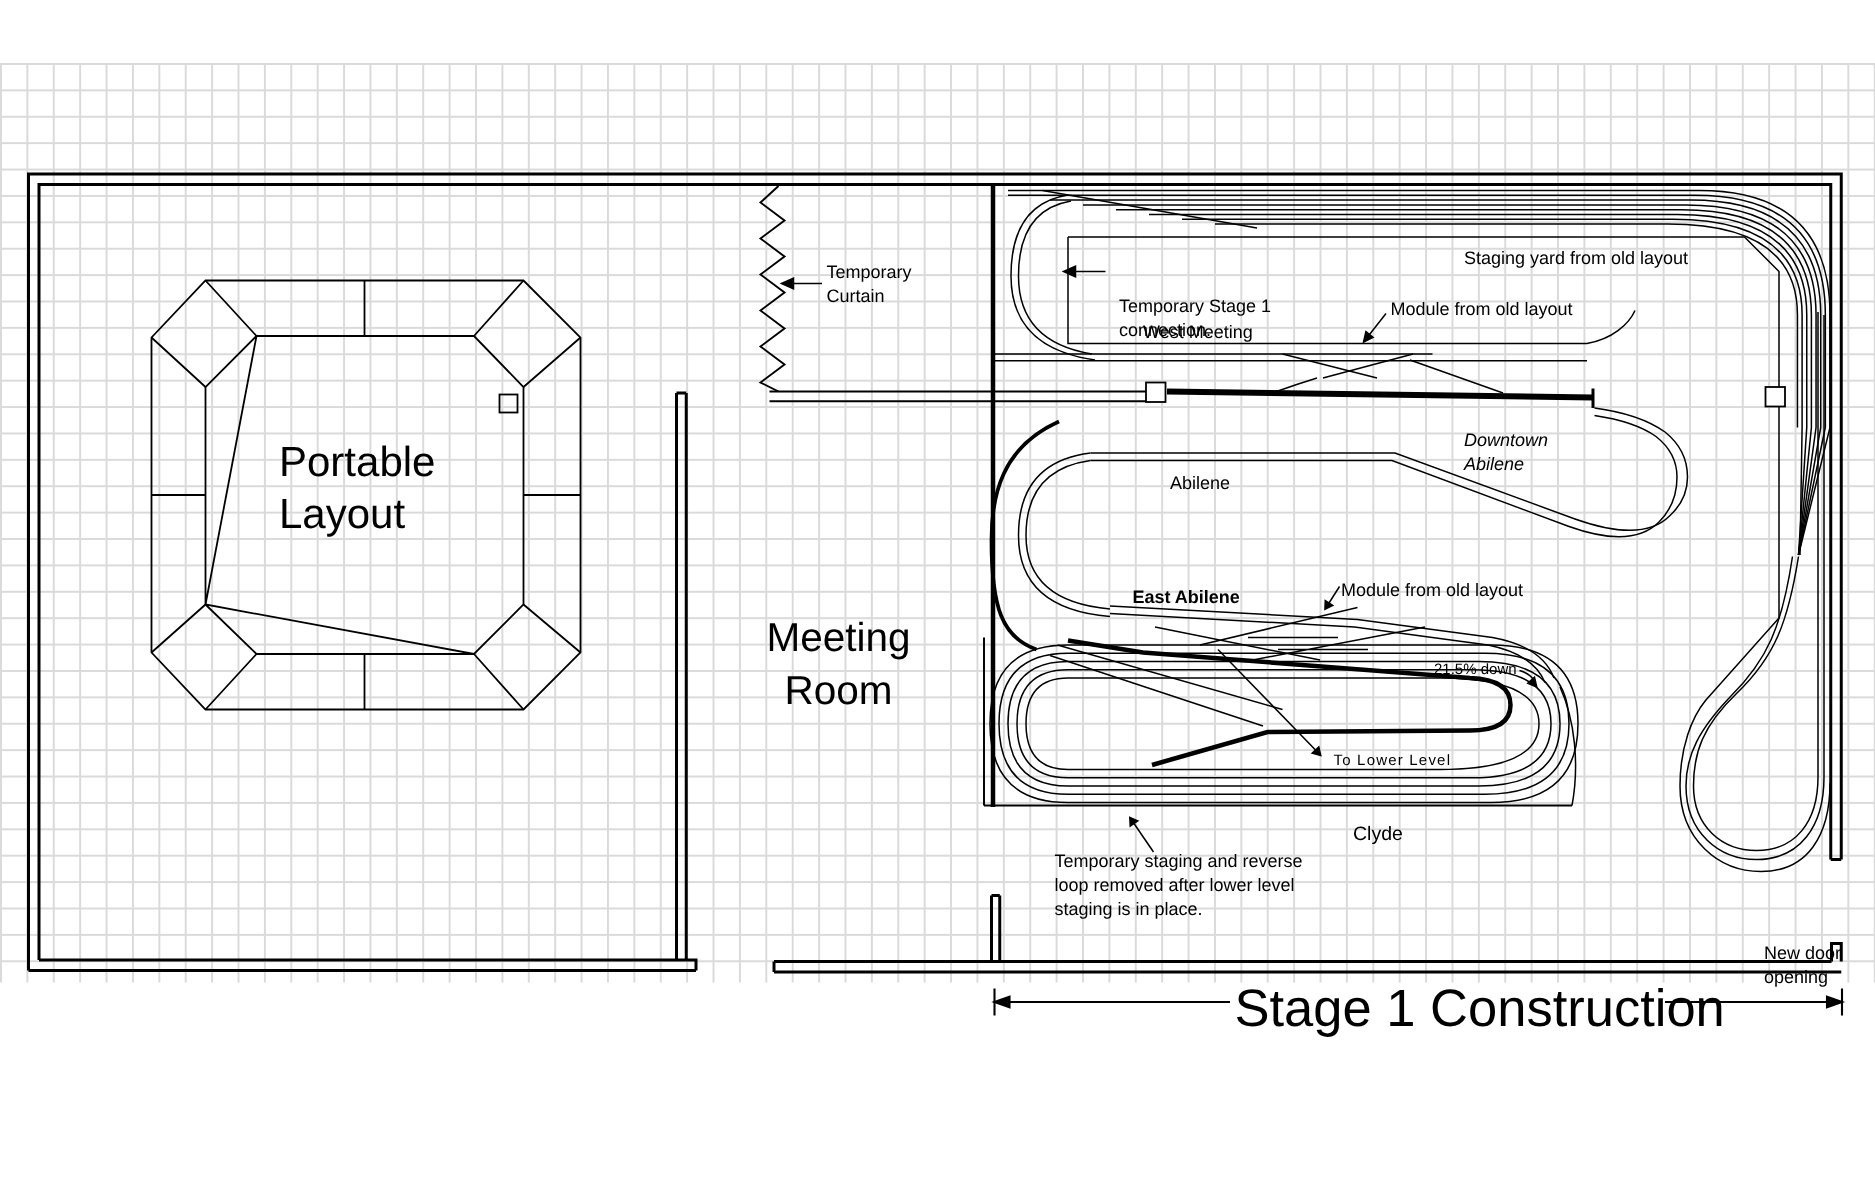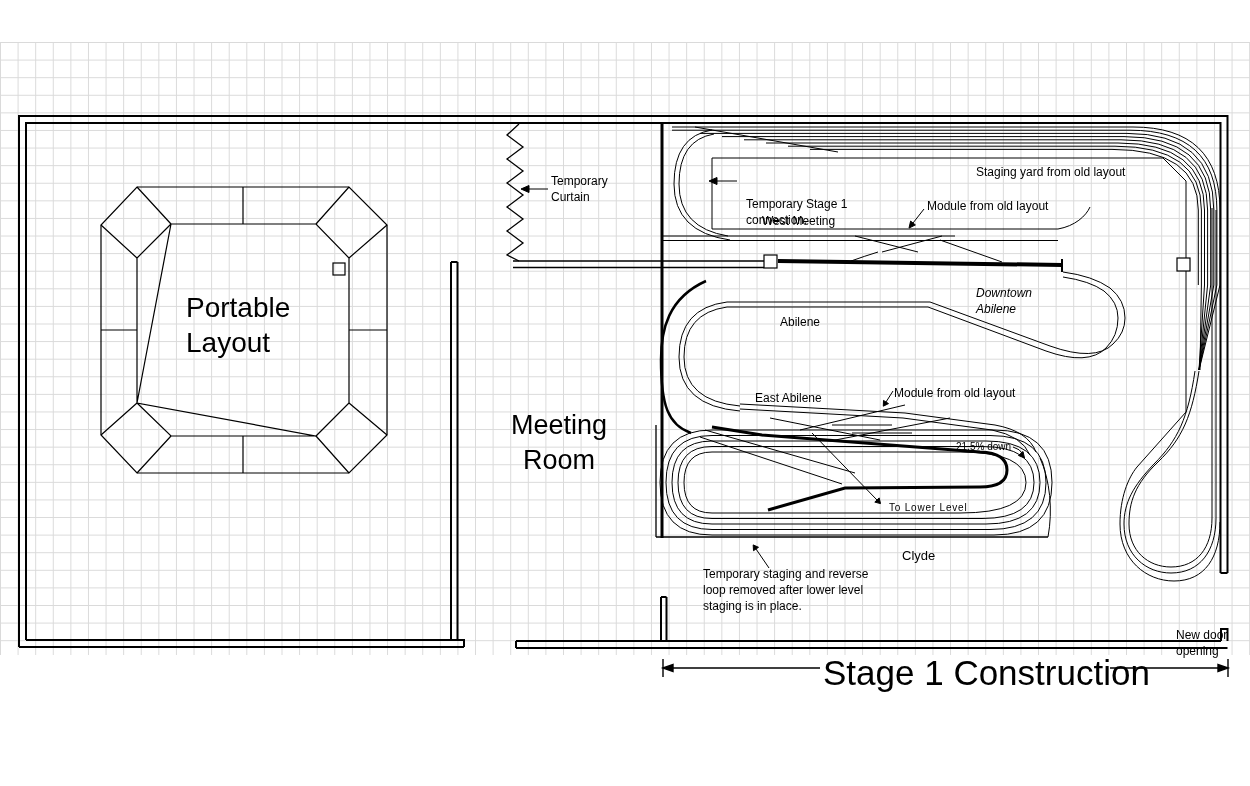--- a/index.html
+++ b/index.html
@@ -151,21 +151,21 @@
   <div class="lbl" style="left:551px;top:174px;">Temporary
 Curtain</div>
   <div class="lbl" style="left:746px;top:165px;margin-top:32px;">Temporary Stage 1
 connection.</div>
   <div class="lbl" style="left:762px;top:214px;">West Meeting</div>
   <div class="lbl" style="left:976px;top:165px;">Staging yard from old layout</div>
   <div class="lbl" style="left:927px;top:199px;">Module from old layout</div>
   <div class="lbl" style="left:976px;top:286px;font-style:italic;">Downtown
 Abilene</div>
   <div class="lbl" style="left:780px;top:315px;">Abilene</div>
-  <div class="lbl" style="left:755px;top:391px;">East Abilene</div>
+  <div class="lbl" style="left:755px;top:391px;font-weight:bold;">East Abilene</div>
   <div class="lbl" style="left:894px;top:386px;">Module from old layout</div>
   <div class="lbl sm" style="left:956px;top:440px;">21.5% down</div>
   <div class="lbl sm spread" style="left:889px;top:501px;">To Lower Level</div>
   <div class="lbl md" style="left:902px;top:548px;">Clyde</div>
   <div class="lbl" style="left:703px;top:566px;line-height:1.35;">Temporary staging and reverse
 loop removed after lower level
 staging is in place.</div>
   <div class="lbl" style="left:1176px;top:584px;margin-top:44px;">New door
 opening</div>
 </div>

